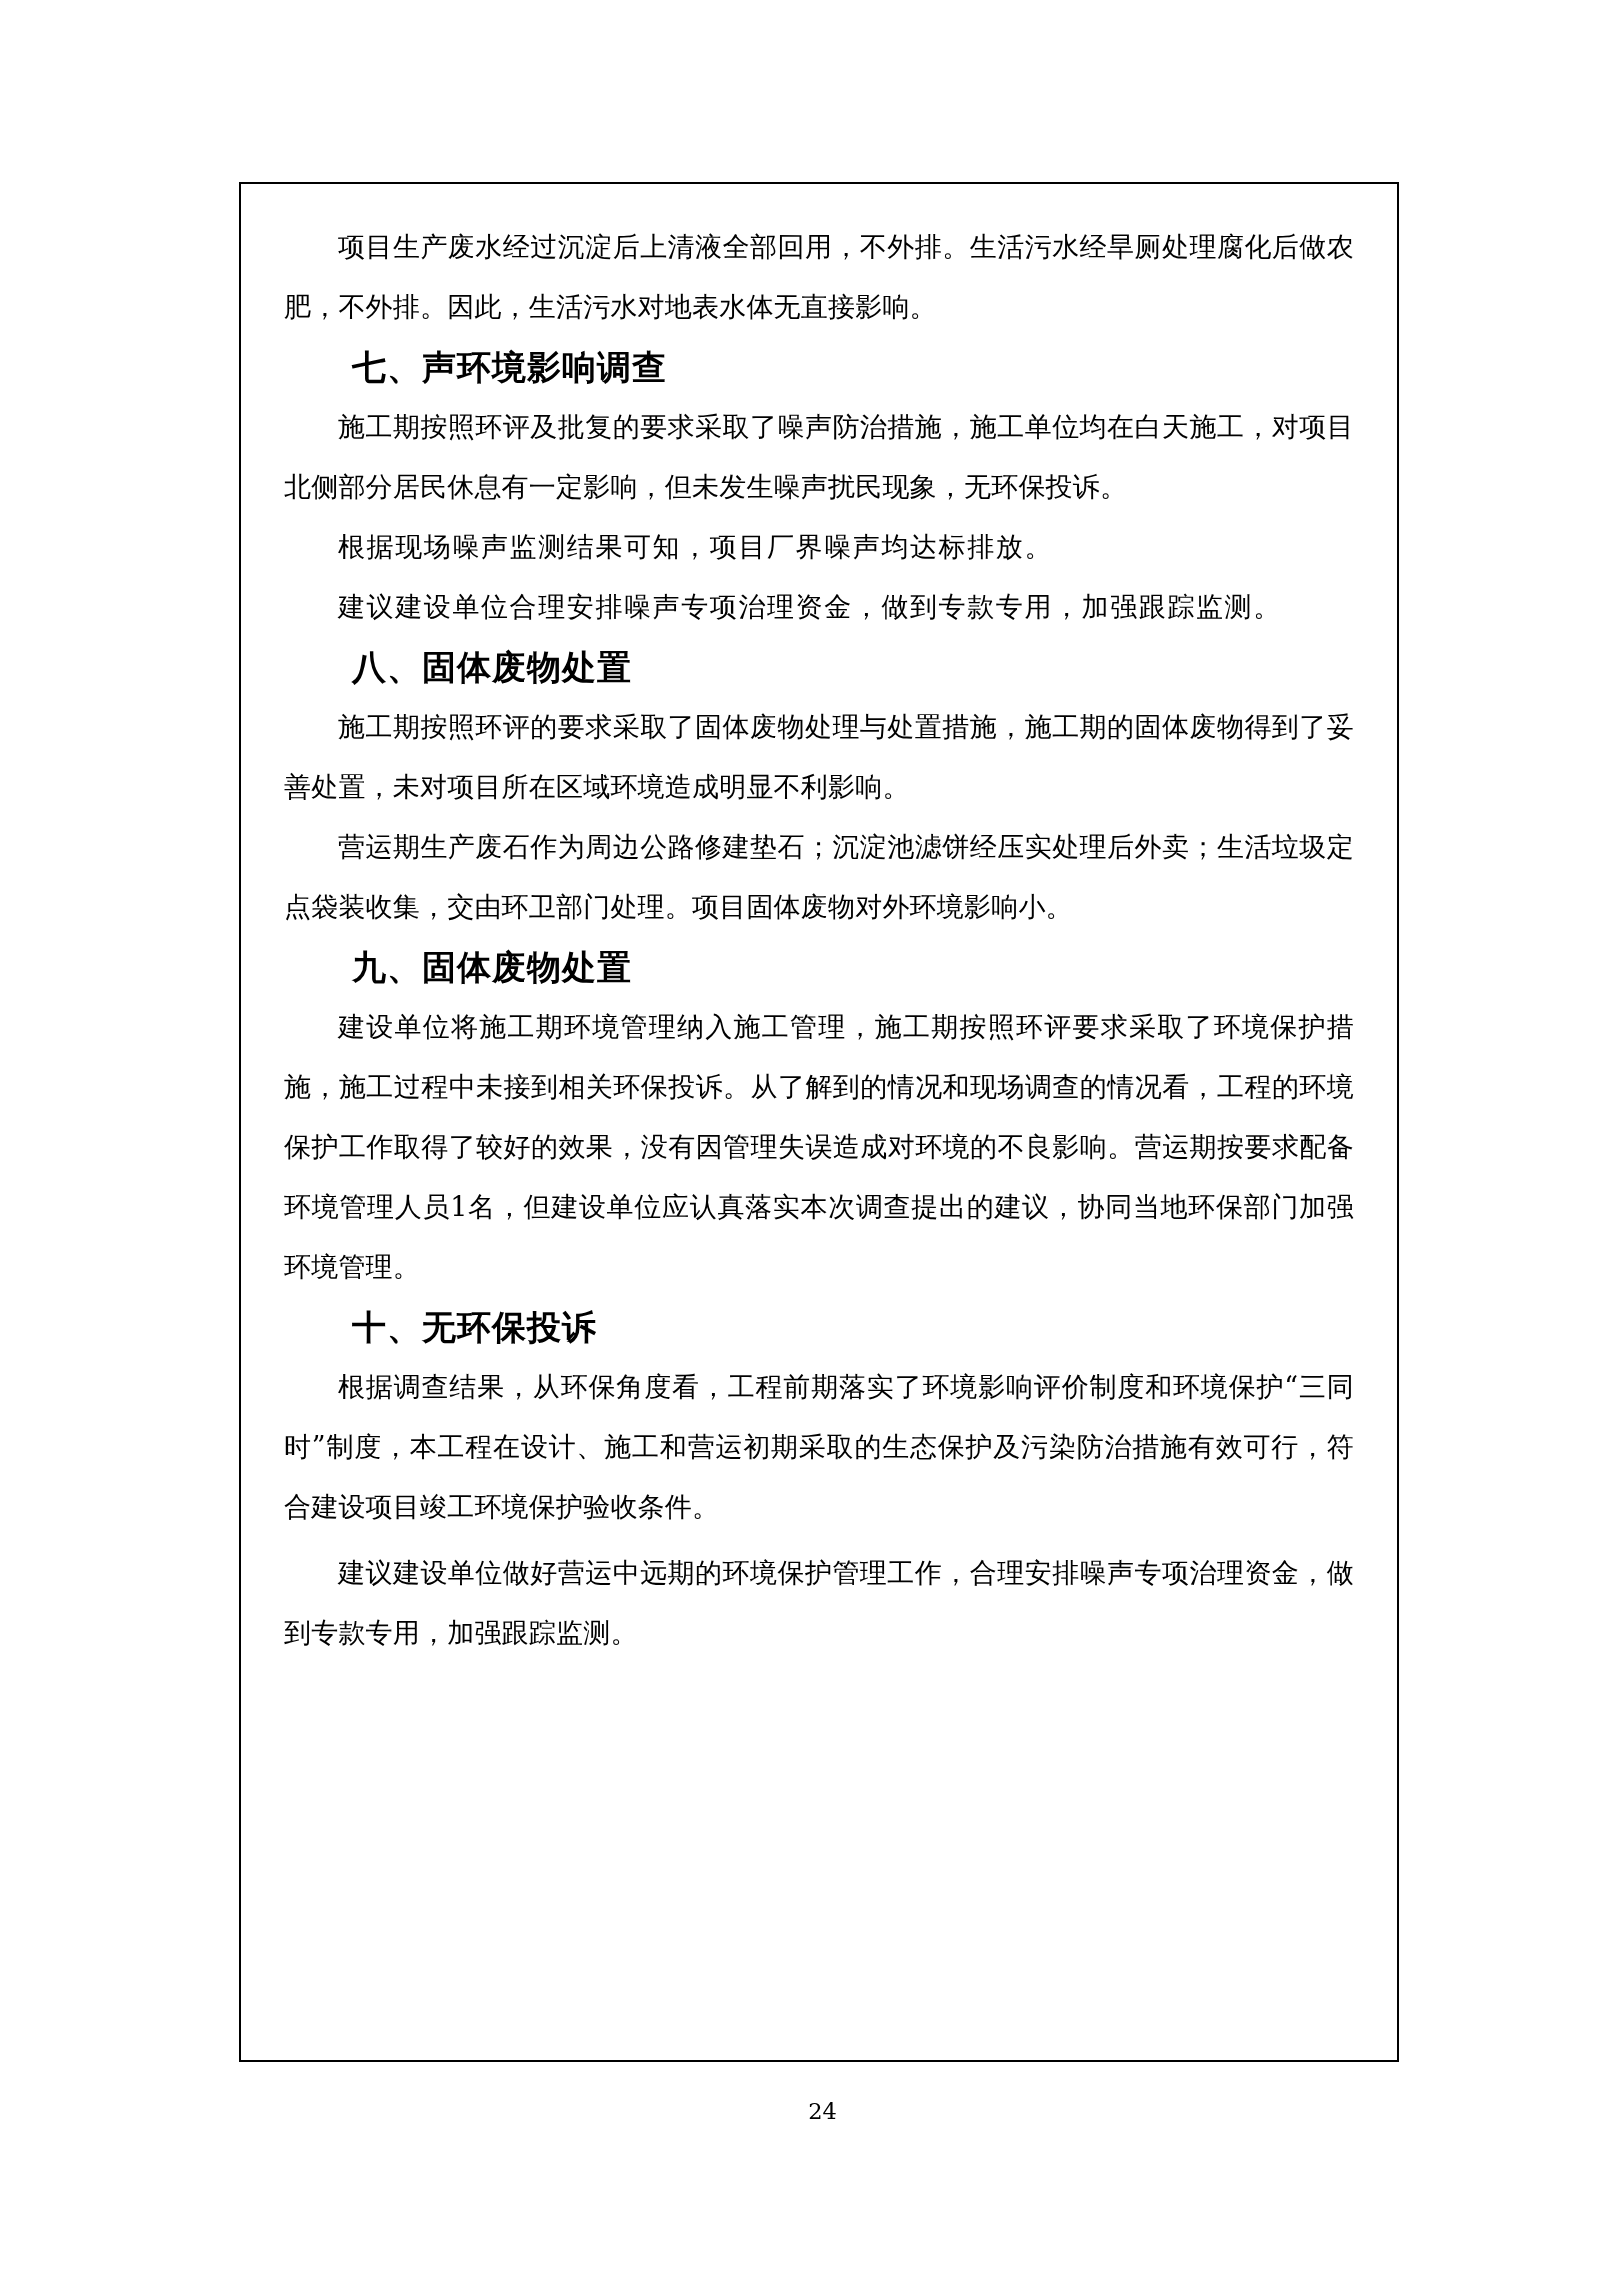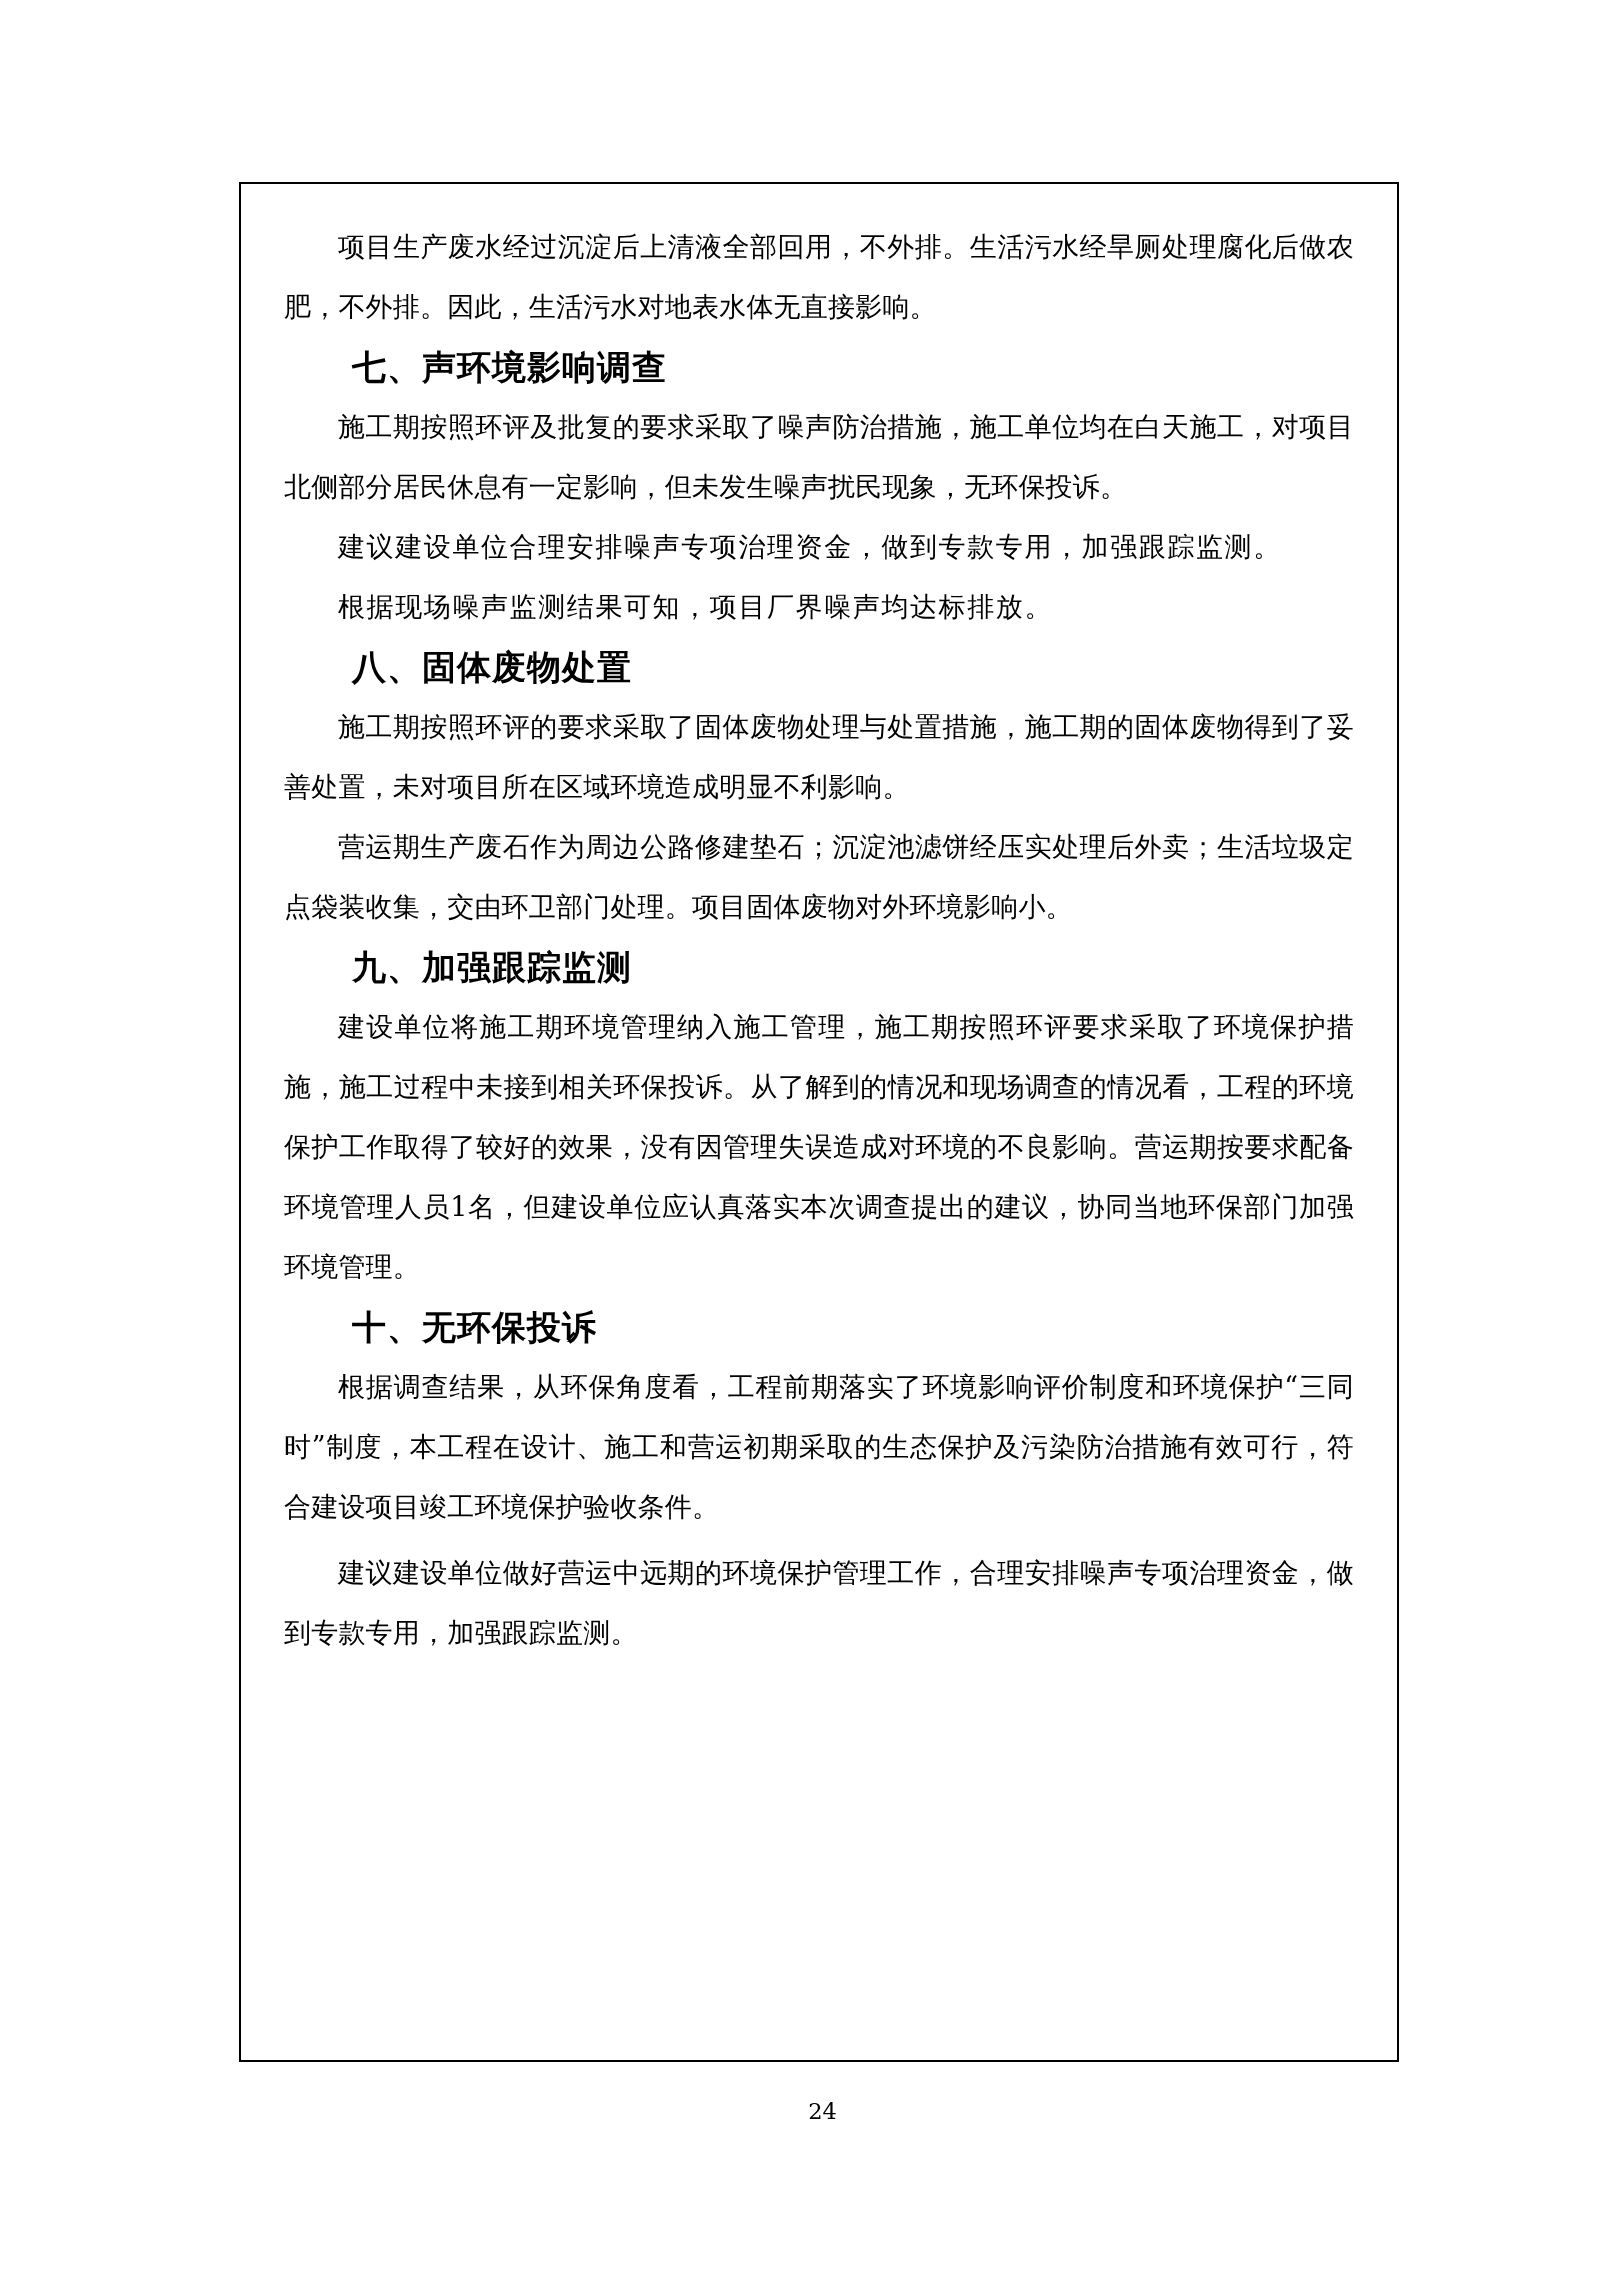--- a/index.html
+++ b/index.html
@@ -72,31 +72,31 @@
 <div class="page">
 
   <div class="content-box">
 
     <p class="para">项目生产废水经过沉淀后上清液全部回用，不外排。生活污水经旱厕处理腐化后做农肥，不外排。因此，生活污水对地表水体无直接影响。</p>
 
     <p class="heading">七、声环境影响调查</p>
 
     <p class="para">施工期按照环评及批复的要求采取了噪声防治措施，施工单位均在白天施工，对项目北侧部分居民休息有一定影响，但未发生噪声扰民现象，无环保投诉。</p>
 
+    <p class="para loose">根据现场噪声监测结果可知，项目厂界噪声均达标排放。</p>
+
     <p class="para loose">建议建设单位合理安排噪声专项治理资金，做到专款专用，加强跟踪监测。</p>
-
-    <p class="para loose">根据现场噪声监测结果可知，项目厂界噪声均达标排放。</p>
 
     <p class="heading">八、固体废物处置</p>
 
     <p class="para">施工期按照环评的要求采取了固体废物处理与处置措施，施工期的固体废物得到了妥善处置，未对项目所在区域环境造成明显不利影响。</p>
 
     <p class="para">营运期生产废石作为周边公路修建垫石；沉淀池滤饼经压实处理后外卖；生活垃圾定点袋装收集，交由环卫部门处理。项目固体废物对外环境影响小。</p>
 
-    <p class="heading">九、加强跟踪监测</p>
+    <p class="heading">九、固体废物处置</p>
 
     <p class="para">建设单位将施工期环境管理纳入施工管理，施工期按照环评要求采取了环境保护措施，施工过程中未接到相关环保投诉。从了解到的情况和现场调查的情况看，工程的环境保护工作取得了较好的效果，没有因管理失误造成对环境的不良影响。营运期按要求配备环境管理人员1名，但建设单位应认真落实本次调查提出的建议，协同当地环保部门加强环境管理。</p>
 
     <p class="heading">十、无环保投诉</p>
 
     <p class="para">根据调查结果，从环保角度看，工程前期落实了环境影响评价制度和环境保护“三同时”制度，本工程在设计、施工和营运初期采取的生态保护及污染防治措施有效可行，符合建设项目竣工环境保护验收条件。</p>
 
     <div class="gap-small"></div>
 
 

